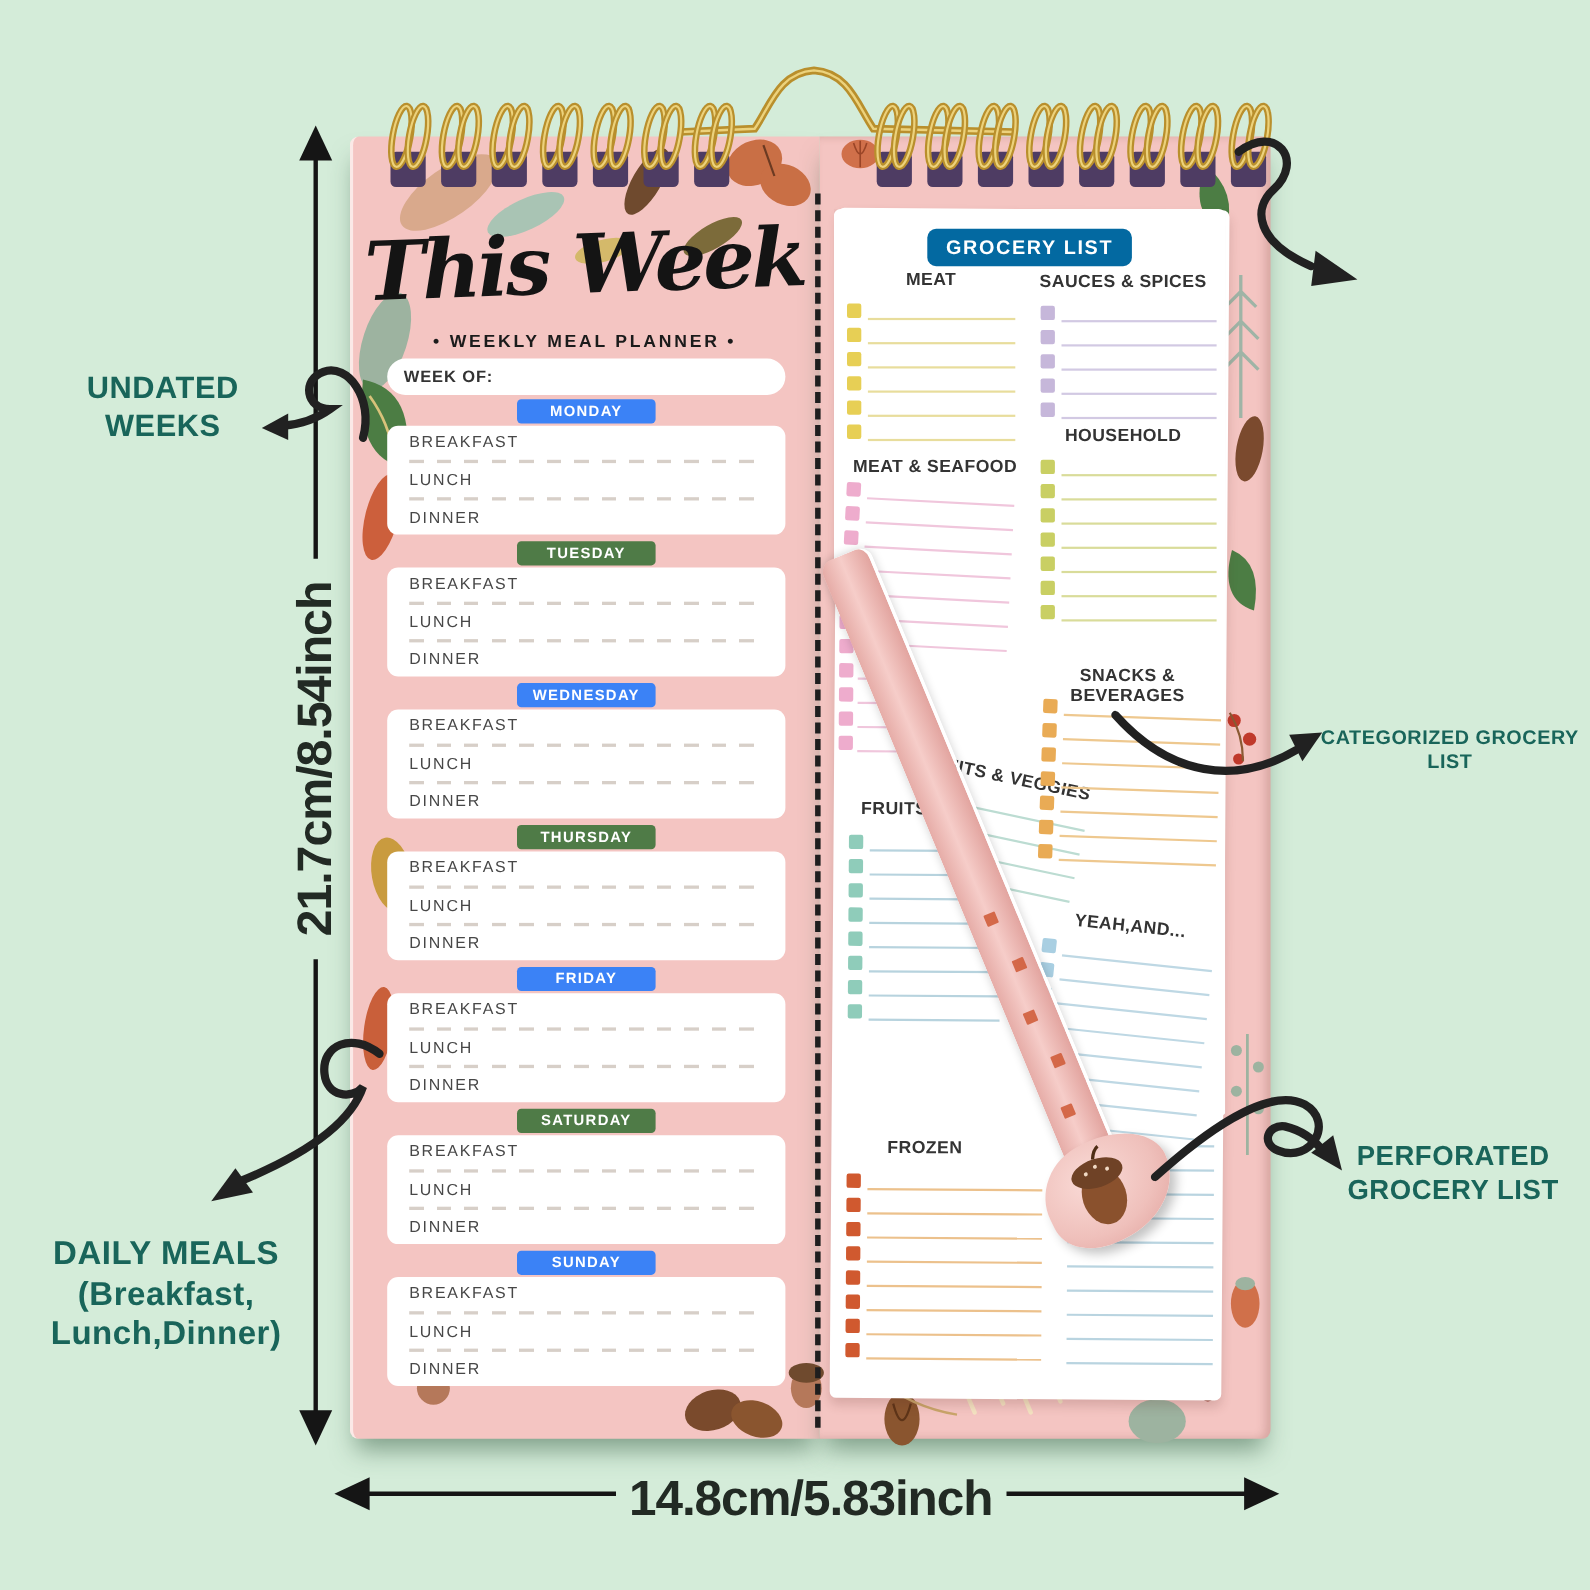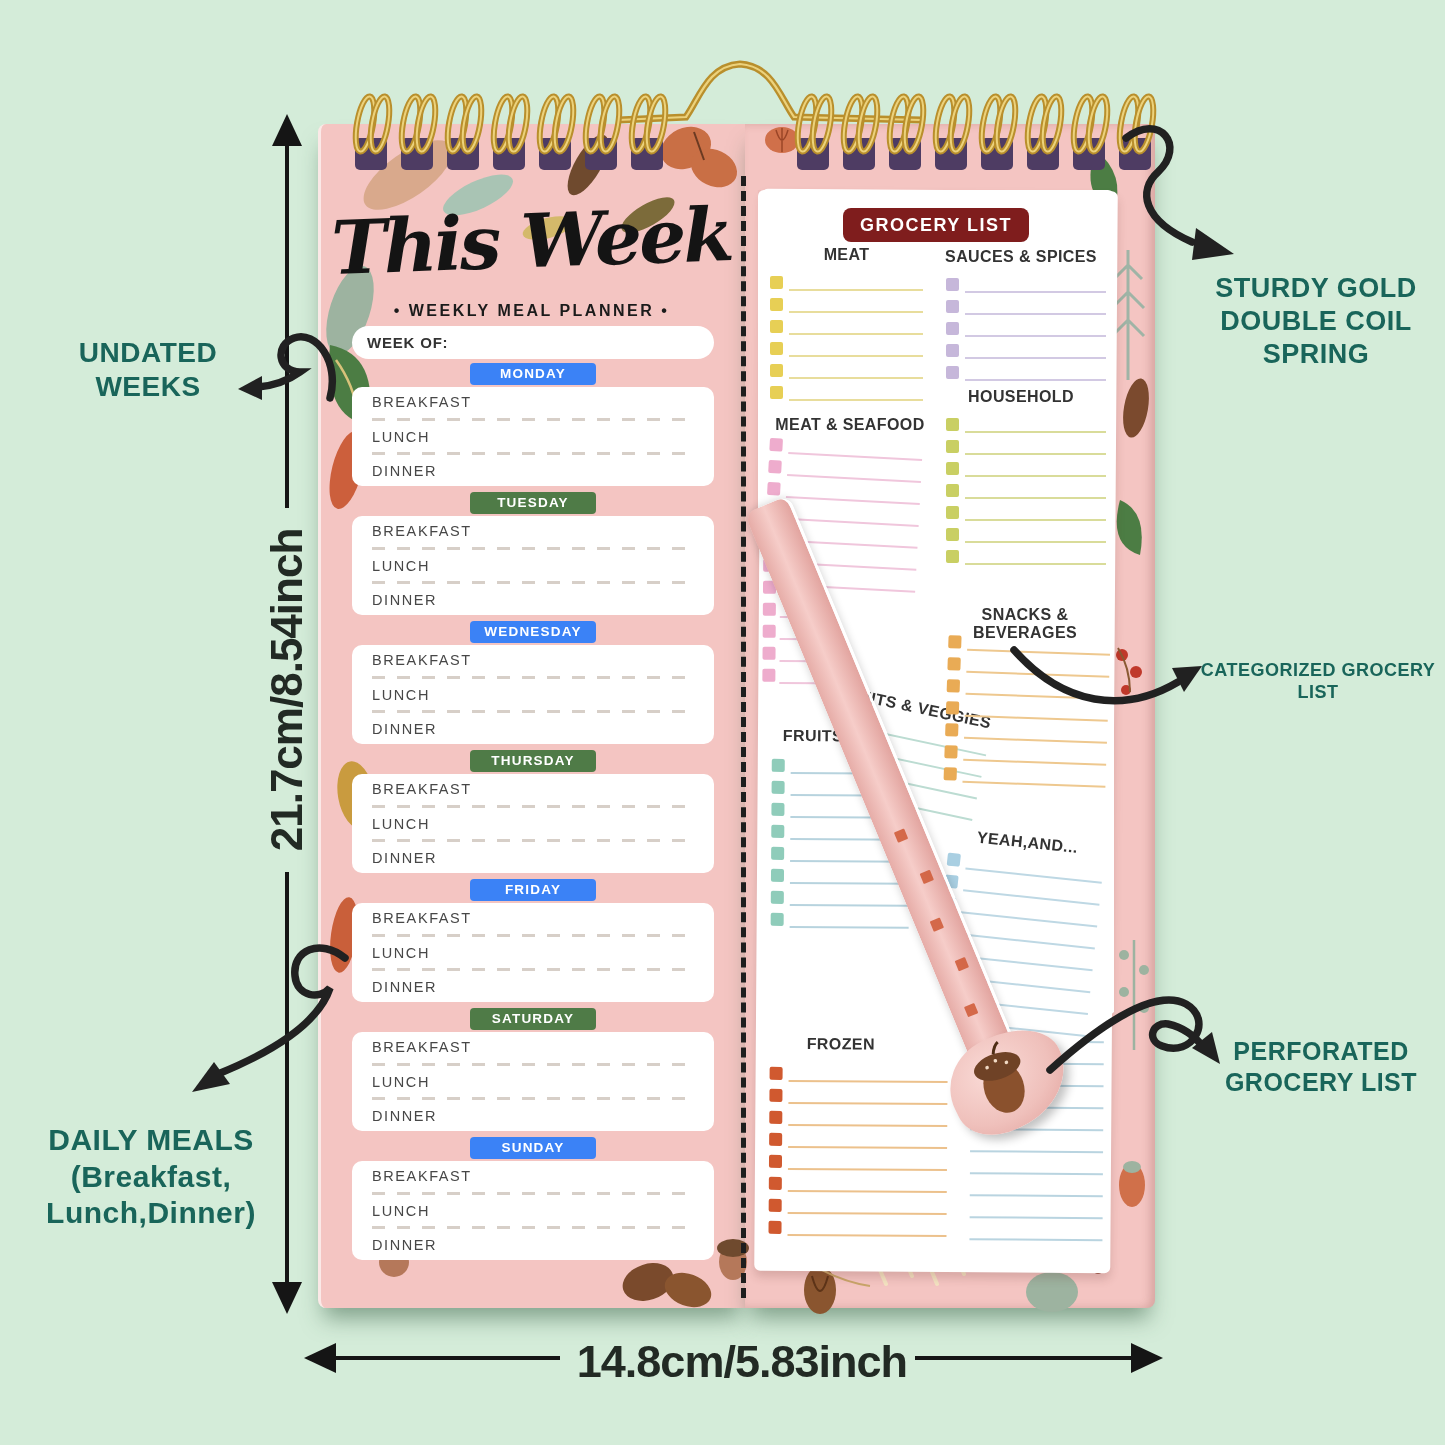--- a/index.html
+++ b/index.html
@@ -9,21 +9,21 @@
   
   .ann{position:absolute;color:#19655a;font-weight:bold;text-align:center;line-height:1.22;letter-spacing:.5px}
   .ann-undated{left:58px;top:336px;width:180px;font-size:28px}
   .ann-sturdy{left:1192px;top:272px;width:248px;font-size:27px}
   .ann-categorized{left:1198px;top:660px;width:240px;font-size:18px}
   .ann-perforated{left:1202px;top:1036px;width:238px;font-size:25px}
   .ann-daily{left:20px;top:1122px;width:262px;font-size:30px}
 
   
   .dim{position:absolute;color:#222a24;font-weight:bold;letter-spacing:-1px;white-space:nowrap}
-  .dim-w{left:567px;top:1336px;width:340px;text-align:right;font-size:45px}
+  .dim-w{left:567px;top:1336px;width:340px;text-align:center;font-size:45px}
   .dim-h{left:287px;top:690px;font-size:44px;transform:translate(-50%,-50%) rotate(-90deg)}
 
   
   .page{position:absolute;top:124px;height:1184px;background:#f4c5c2;box-shadow:0 16px 22px -6px rgba(45,85,60,.5)}
   .page-left{left:318px;width:427px;border-radius:8px 0 0 8px;border-left:3px solid #fbe9e7}
   .page-right{left:745px;width:410px;border-radius:0 8px 8px 0;
     box-shadow:inset -5px 0 8px rgba(120,60,50,.22),0 16px 22px -6px rgba(45,85,60,.5)}
   .perf{position:absolute;left:741px;top:176px;height:1122px;width:0;border-left:5px dashed #1e1e1e}
 
   
@@ -43,21 +43,21 @@
   .day-card{background:#fff;border-radius:10px;height:99px;margin-top:2px;margin-bottom:6px;
     padding:7px 20px;display:flex;flex-direction:column;justify-content:space-between}
   .meal{font-size:14.5px;color:#474747;letter-spacing:1.6px}
   .dash{height:3px;background:repeating-linear-gradient(90deg,#d7cfc8 0 13px,transparent 13px 25px)}
 
   
   .sheet{position:absolute;left:758px;top:190px;width:356px;height:1082px;background:#fff;border-radius:6px}
   .sheet-under{transform:rotate(.4deg);box-shadow:0 6px 10px rgba(90,40,35,.18)}
   .sheet-top{clip-path:polygon(0 0,356px 0,356px 822px,251px 909px,0 325px);
     filter:drop-shadow(-5px 7px 7px rgba(90,40,35,.28))}
-  .gbadge{position:absolute;left:85px;top:18px;width:186px;height:34px;background:#7f1d1d;
+  .gbadge{position:absolute;left:85px;top:18px;width:186px;height:34px;background:#0369a1;
     border-radius:8px;color:#fff;font-size:18px;font-weight:bold;letter-spacing:1.5px;
     text-align:center;line-height:34px}
   .gh{position:absolute;font-size:16px;font-weight:bold;color:#333;letter-spacing:.4px;text-align:center}
   .ghr{text-align:center;font-size:16px;font-weight:bold;color:#333;letter-spacing:.4px;margin-bottom:5px}
   .sec{position:absolute}
   .crow{position:relative;height:22px;width:100%}
   .crow i{display:block;position:absolute}
   .bx{left:0;top:4px;width:13px;height:13px;border-radius:2px}
   .ln{left:19px;right:0;top:17px;height:2px}
   .c-dairy .bx{background:#e7cf55}.c-dairy .ln{background:#e8dd9c}
@@ -603,21 +603,20 @@
         <use href="#cpair" x="902" y="124"></use>
       <use href="#cpair" x="948" y="124"></use>
         <use href="#cpair" x="994" y="124"></use>
         <use href="#cpair" x="1040" y="124"></use>
       <use href="#cpair" x="1086" y="124"></use>
         <use href="#cpair" x="1132" y="124"></use>
     </g>
   </svg>
 
   <div class="ann ann-undated">UNDATED WEEKS</div>
-  <div class="ann ann-sturdy">STURDY GOLD DOUBLE COIL SPRING</div>
   <div class="ann ann-categorized">CATEGORIZED GROCERY LIST</div>
   <div class="ann ann-perforated">PERFORATED GROCERY LIST</div>
   <div class="ann ann-daily">DAILY MEALS (Breakfast, Lunch,Dinner)</div>
 
   <div class="dim dim-h">21.7cm/8.54inch</div>
   <div class="dim dim-w">14.8cm/5.83inch</div>
 
   <svg width="1445" height="1445" viewBox="0 0 1445 1445">
     <g stroke="#151515" stroke-width="4">
       <line x1="287" y1="134" x2="287" y2="508"></line>

